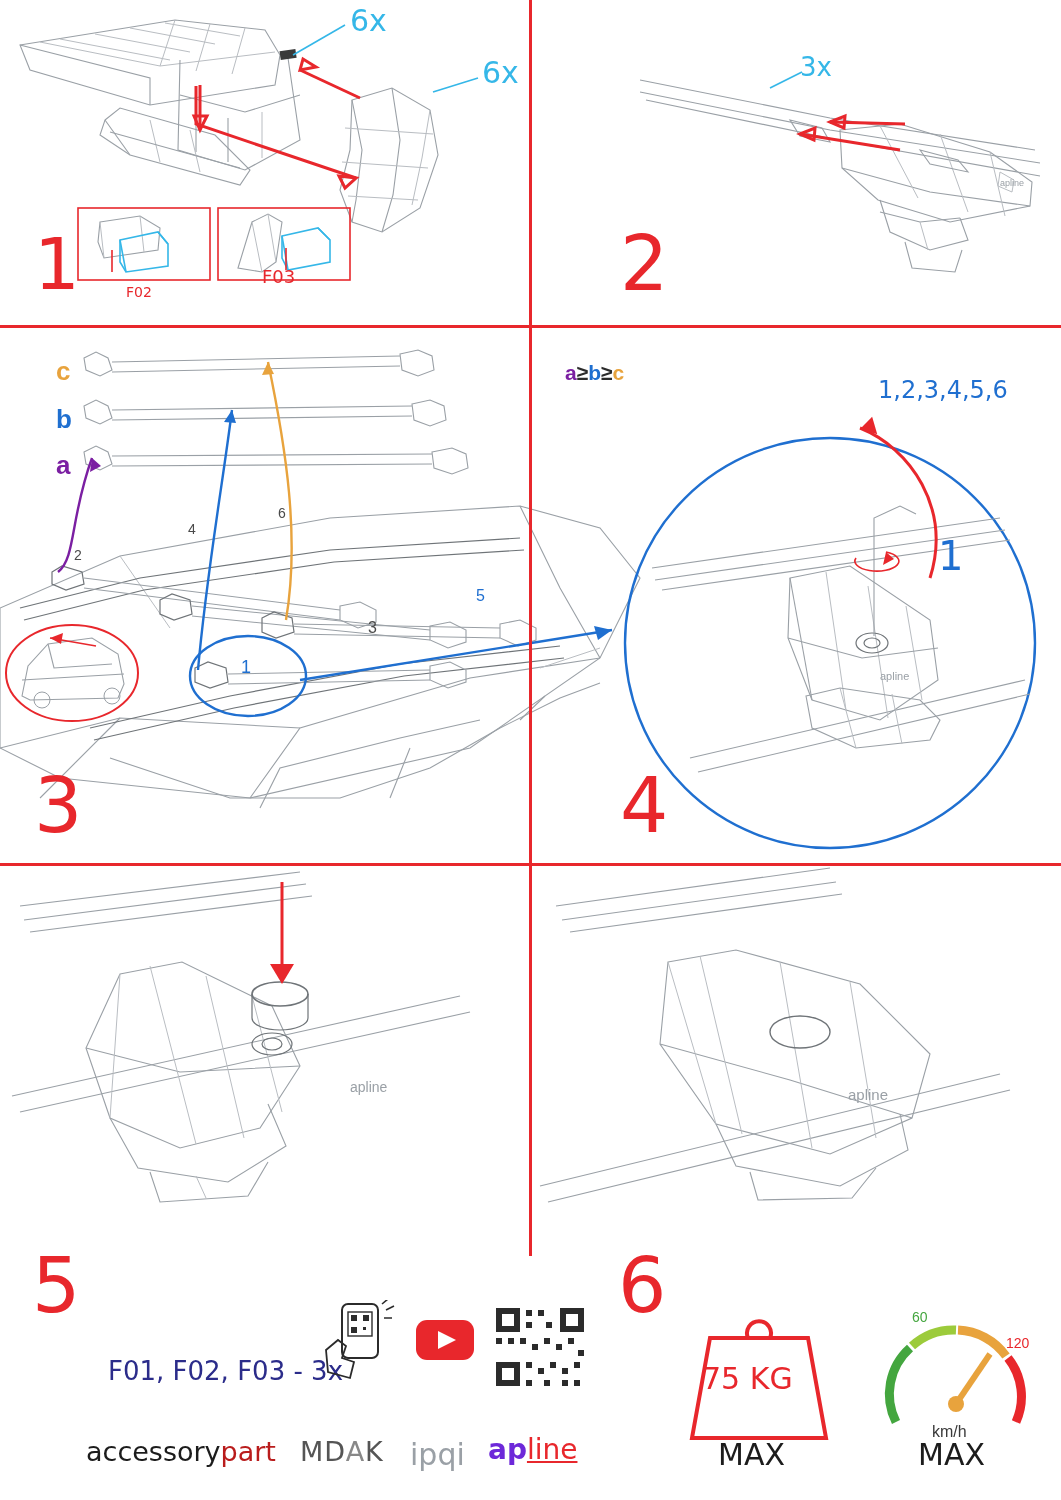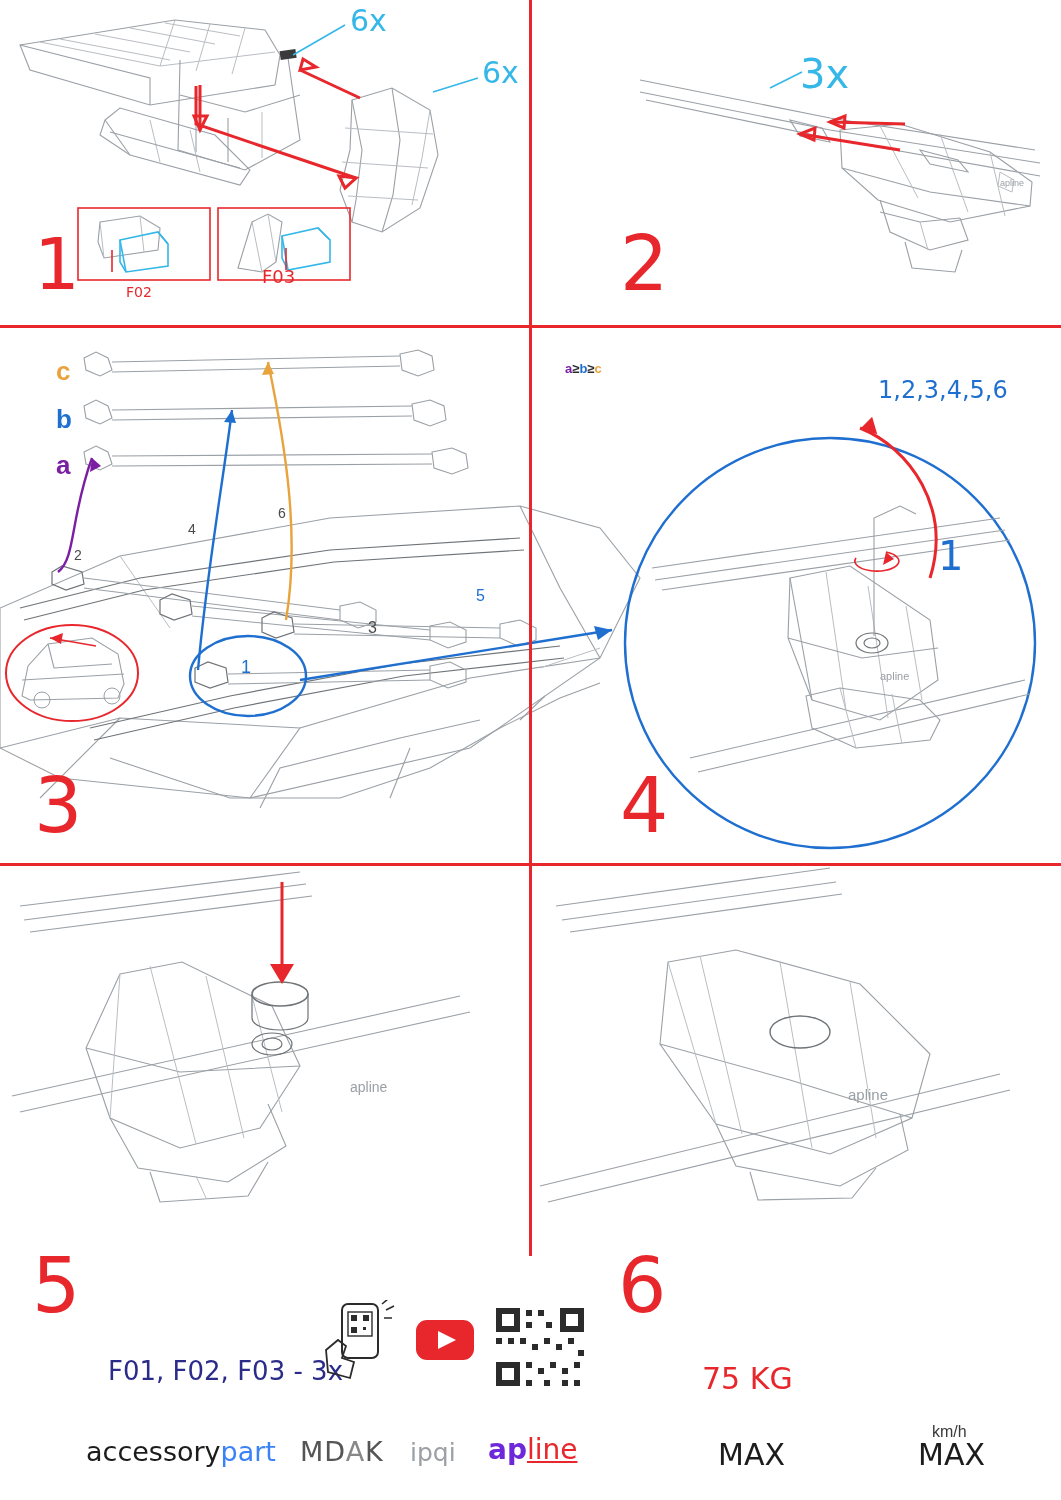--- a/index.html
+++ b/index.html
@@ -145,21 +145,21 @@
         <path class="red" d="M905,124 L830,122"></path>
         <path class="red" d="M830,122 l15,-6 l-1,12 Z" fill="#e8272c" stroke="none"></path>
         <path class="red" d="M900,150 L800,134"></path>
         <path class="red" d="M800,134 l15,-6 l-1,12 Z" fill="#e8272c" stroke="none"></path>
       </g>
     </svg>
   </div>
 
   <div class="lbl" style="left:350px;top:6px;font-size:30px;color:#35b7e8;font-family:'DejaVu Sans',sans-serif;">6x</div>
   <div class="lbl" style="left:482px;top:58px;font-size:30px;color:#35b7e8;font-family:'DejaVu Sans',sans-serif;">6x</div>
-  <div class="lbl" style="left:800px;top:54px;font-size:40px;color:#35b7e8;font-family:'DejaVu Sans',sans-serif;">3x</div>
+  <div class="lbl" style="left:800px;top:54px;font-size:26px;color:#35b7e8;font-family:'DejaVu Sans',sans-serif;">3x</div>
 
   <div class="lbl" style="left:126px;top:285px;font-size:14px;color:#e8272c;font-family:'DejaVu Sans',sans-serif;">F02</div>
   <div class="lbl" style="left:262px;top:268px;font-size:18px;color:#e8272c;font-family:'DejaVu Sans',sans-serif;">F03</div>
 
   <div class="stepnum" style="left:34px;top:228px;font-size:72px;">1</div>
   <div class="stepnum" style="left:620px;top:226px;font-size:76px;">2</div>
 
   <div class="divider" style="top:325px;"></div>
   <div class="vdivider" style="left:529px;top:0;height:325px;"></div>
 
@@ -284,21 +284,21 @@
         <path class="red" d="M930,250 C952,180 910,120 860,100" stroke-width="4"></path>
         <path d="M860,100 l14,-10 l2,18 Z" fill="#e8272c" transform="rotate(-10 866 100)"></path>
       </g>
     </svg>
   </div>
 
   <div class="lbl" style="left:56px;top:358px;font-size:26px;font-weight:bold;color:#e8a33d;">c</div>
   <div class="lbl" style="left:56px;top:406px;font-size:26px;font-weight:bold;color:#1f6fd0;">b</div>
   <div class="lbl" style="left:56px;top:452px;font-size:26px;font-weight:bold;color:#7b1fa2;">a</div>
 
-  <div class="lbl" style="left:565px;top:362px;font-size:13px;font-weight:bold;">
+  <div class="lbl" style="left:565px;top:362px;font-size:21px;font-weight:bold;">
     <span style="color:#7b1fa2;">a</span><span style="color:#2b2b2b;">≥</span><span style="color:#1f6fd0;">b</span><span style="color:#2b2b2b;">≥</span><span style="color:#e8a33d;">c</span>
   </div>
 
   <div class="lbl" style="left:74px;top:548px;font-size:14px;color:#4a4a4a;">2</div>
   <div class="lbl" style="left:188px;top:522px;font-size:14px;color:#4a4a4a;">4</div>
   <div class="lbl" style="left:278px;top:506px;font-size:14px;color:#4a4a4a;">6</div>
   <div class="lbl" style="left:476px;top:588px;font-size:16px;color:#1f6fd0;">5</div>
   <div class="lbl" style="left:368px;top:620px;font-size:16px;color:#4a4a4a;">3</div>
   <div class="lbl" style="left:241px;top:658px;font-size:18px;color:#1f6fd0;">1</div>
 
@@ -410,29 +410,47 @@
             <rect x="206" y="80" width="6" height="6"></rect>
           <rect x="224" y="80" width="6" height="6"></rect>
             <rect x="242" y="80" width="6" height="6"></rect>
           <rect x="254" y="80" width="6" height="6"></rect>
         </g>
       </g>
     </svg>
   </div>
 
   <div class="lbl" style="left:86px;top:1438px;font-size:27px;font-family:'DejaVu Sans',sans-serif;">
-    <span style="color:#1c1c1c;">accessory</span><span style="color:#3b82f6;">part</span>
+    <span style="color:#1c1c1c;">accessory</span><span style="color:#b91c1c;">part</span>
   </div>
   <div class="lbl" style="left:300px;top:1438px;font-size:27px;font-family:'DejaVu Sans',sans-serif;letter-spacing:1px;">
     <span style="color:#555;">MD</span><span style="color:#888;">A</span><span style="color:#555;">K</span>
   </div>
-  <div class="lbl" style="left:410px;top:1440px;font-size:25px;color:#9aa0a6;font-family:'DejaVu Sans',sans-serif;">ipqi</div>
+  <div class="lbl" style="left:410px;top:1440px;font-size:30px;color:#9aa0a6;font-family:'DejaVu Sans',sans-serif;">ipqi</div>
   <div class="lbl" style="left:488px;top:1436px;font-size:28px;font-family:'DejaVu Sans',sans-serif;">
     <span style="color:#6d28d9;font-weight:bold;">ap</span><span style="color:#e8272c;text-decoration:underline;">line</span>
   </div>
 
+  <div class="drawing" style="left:640px;top:1292px;width:400px;height:160px;">
+    <svg width="400" height="160" viewBox="0 0 400 160">
+      <g>
+        <path d="M70,46 L168,46 L186,146 L52,146 Z" fill="none" stroke="#e8272c" stroke-width="4"></path>
+        <path d="M108,46 a12,12 0 1 1 22,0" fill="none" stroke="#e8272c" stroke-width="4"></path>
+      </g>
+      <g>
+        <path d="M256,130 a62,62 0 0 1 14,-74" fill="none" stroke="#44a63f" stroke-width="9"></path>
+        <path d="M272,54 a62,62 0 0 1 44,-16" fill="none" stroke="#9ccb3b" stroke-width="9"></path>
+        <path d="M318,38 a62,62 0 0 1 48,26" fill="none" stroke="#e8a33d" stroke-width="9"></path>
+        <path d="M368,66 a62,62 0 0 1 8,64" fill="none" stroke="#e8272c" stroke-width="9"></path>
+        <path d="M316,112 L350,62" stroke="#e8a33d" stroke-width="6" fill="none"></path>
+        <circle cx="316" cy="112" r="8" fill="#e8a33d"></circle>
+        <text x="272" y="30" font-family="Liberation Sans, sans-serif" font-size="14" fill="#44a63f">60</text>
+        <text x="366" y="56" font-family="Liberation Sans, sans-serif" font-size="14" fill="#e8272c">120</text>
+      </g>
+    </svg>
+  </div>
   <div class="lbl" style="left:702px;top:1364px;font-size:30px;color:#e8272c;font-family:'DejaVu Sans',sans-serif;">75 KG</div>
   <div class="lbl" style="left:932px;top:1424px;font-size:16px;color:#3a3a3a;">km/h</div>
   <div class="lbl" style="left:718px;top:1440px;font-size:30px;color:#1c1c1c;font-family:'DejaVu Sans',sans-serif;">MAX</div>
   <div class="lbl" style="left:918px;top:1440px;font-size:30px;color:#1c1c1c;font-family:'DejaVu Sans',sans-serif;">MAX</div>
 
   <div class="vdivider" style="left:529px;top:866px;height:390px;"></div>
 </div>
 
 </body></html>

